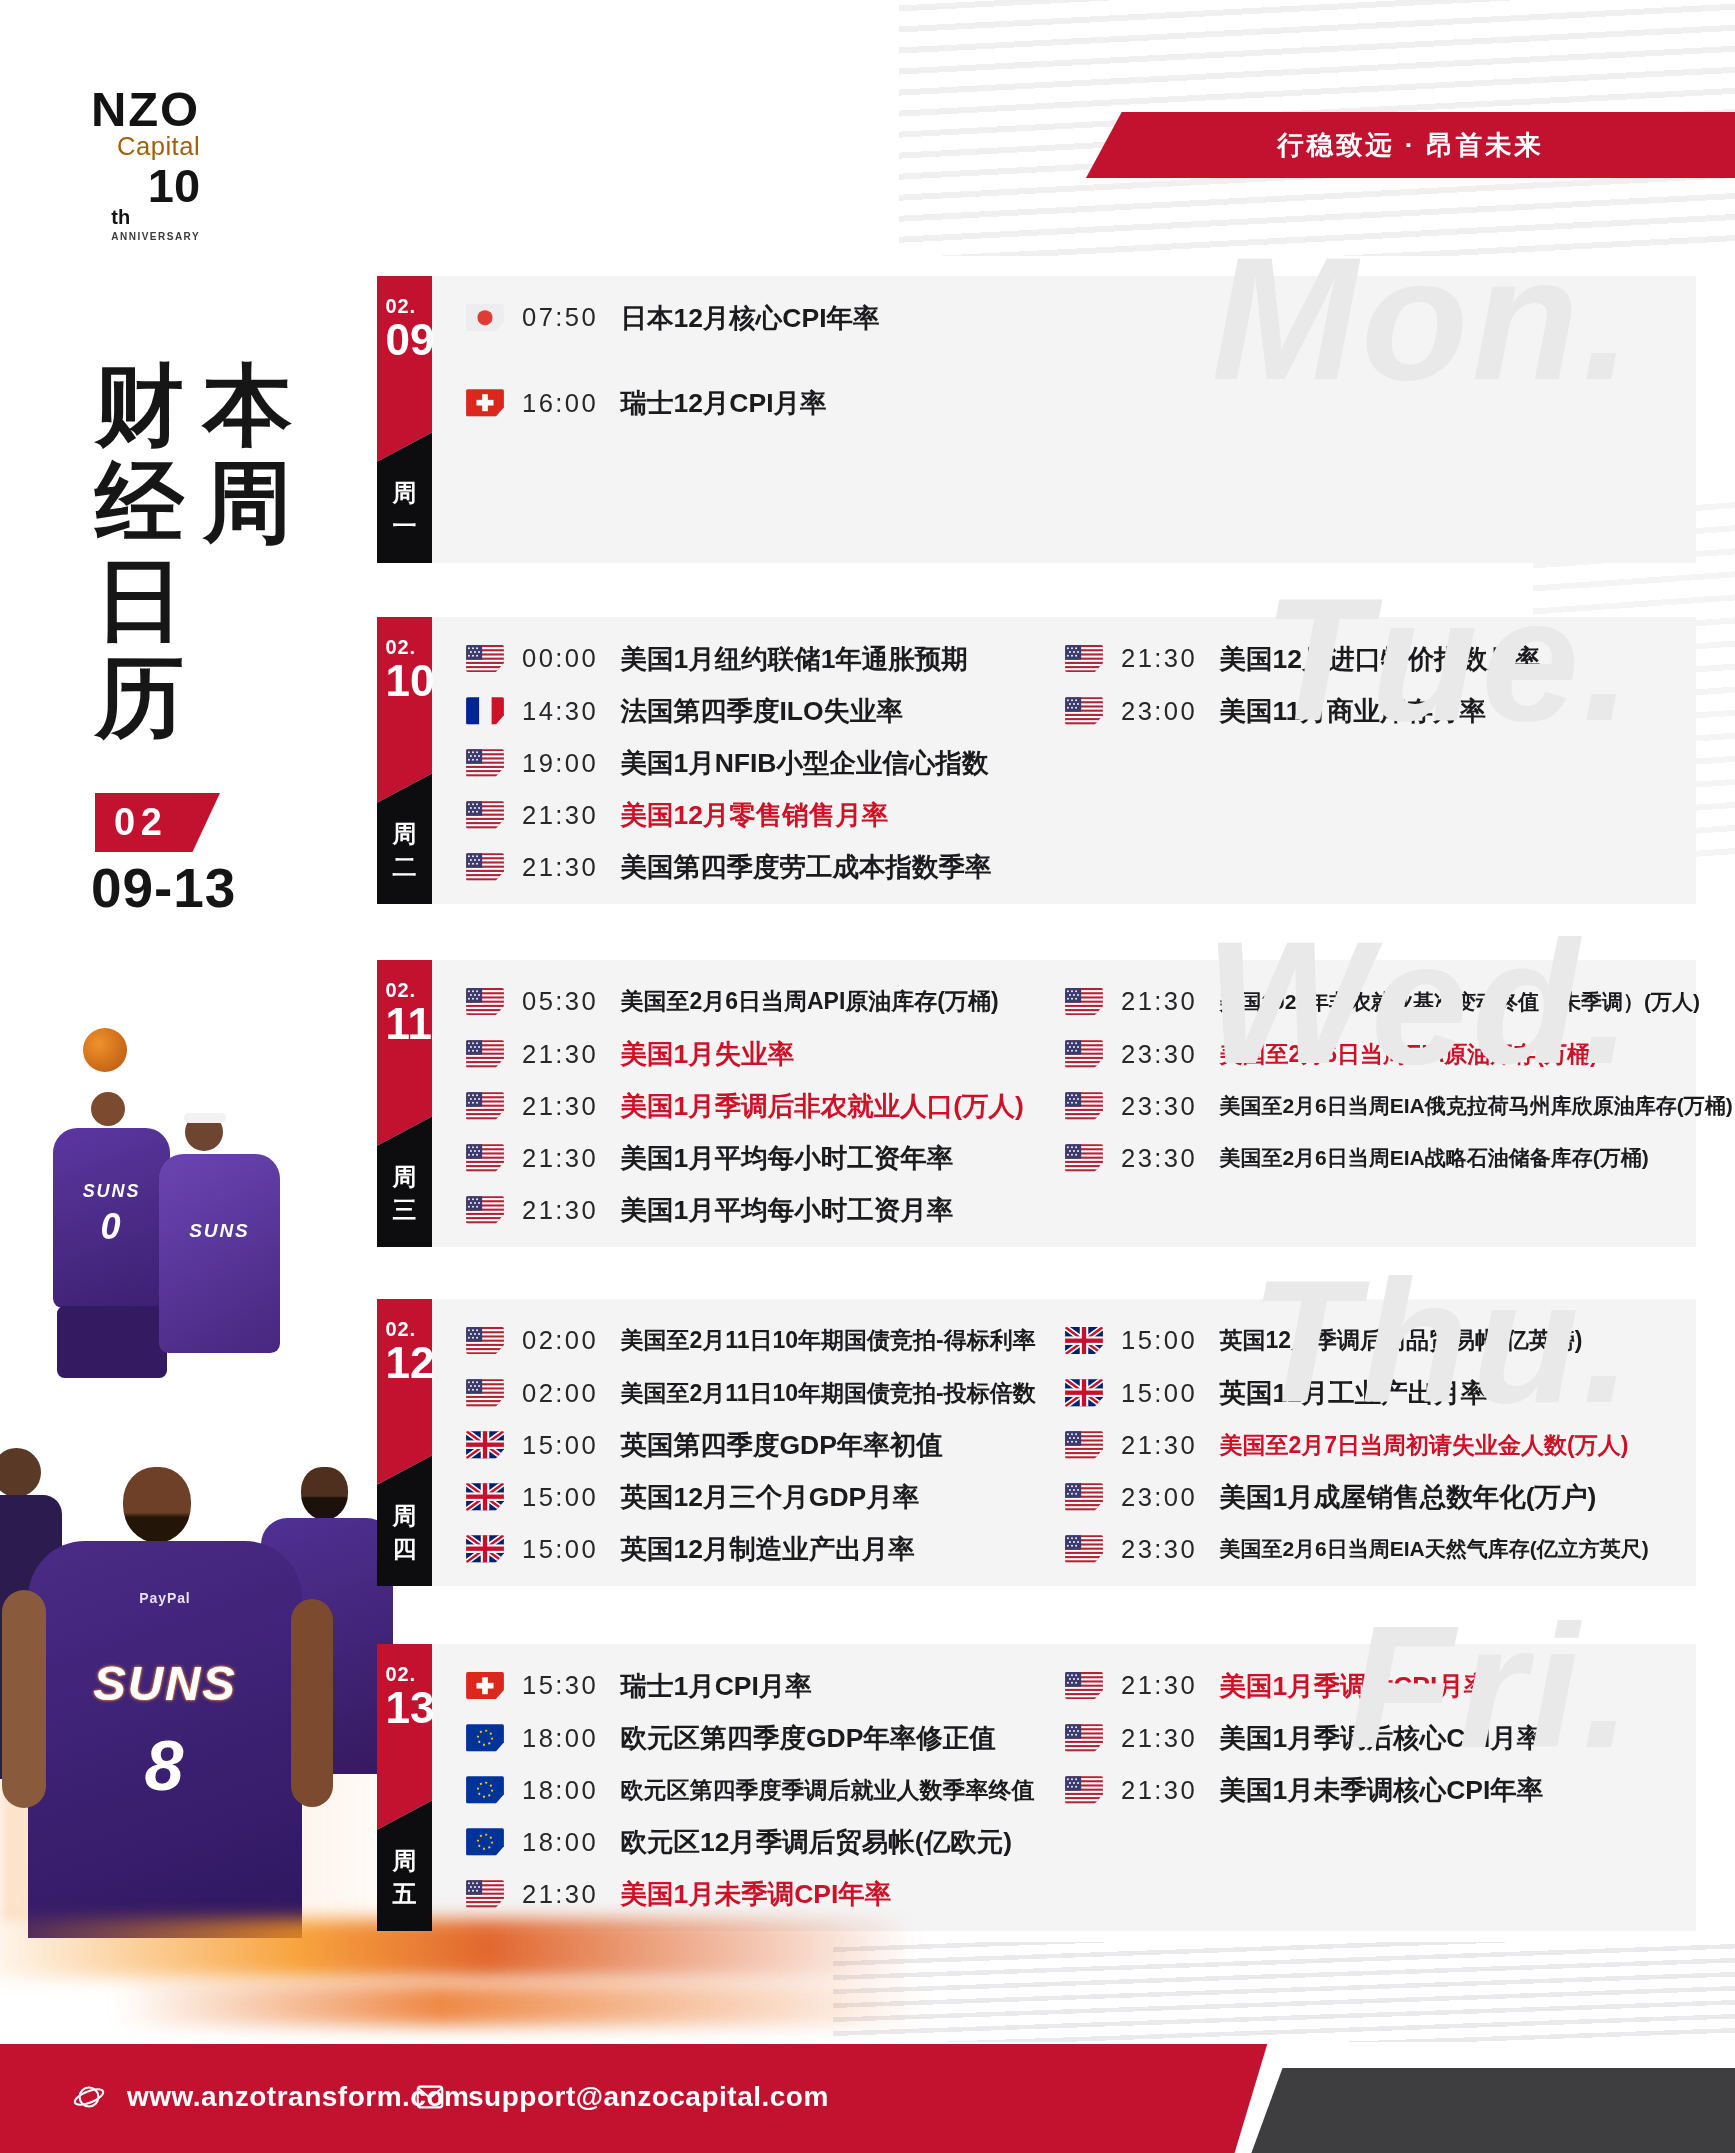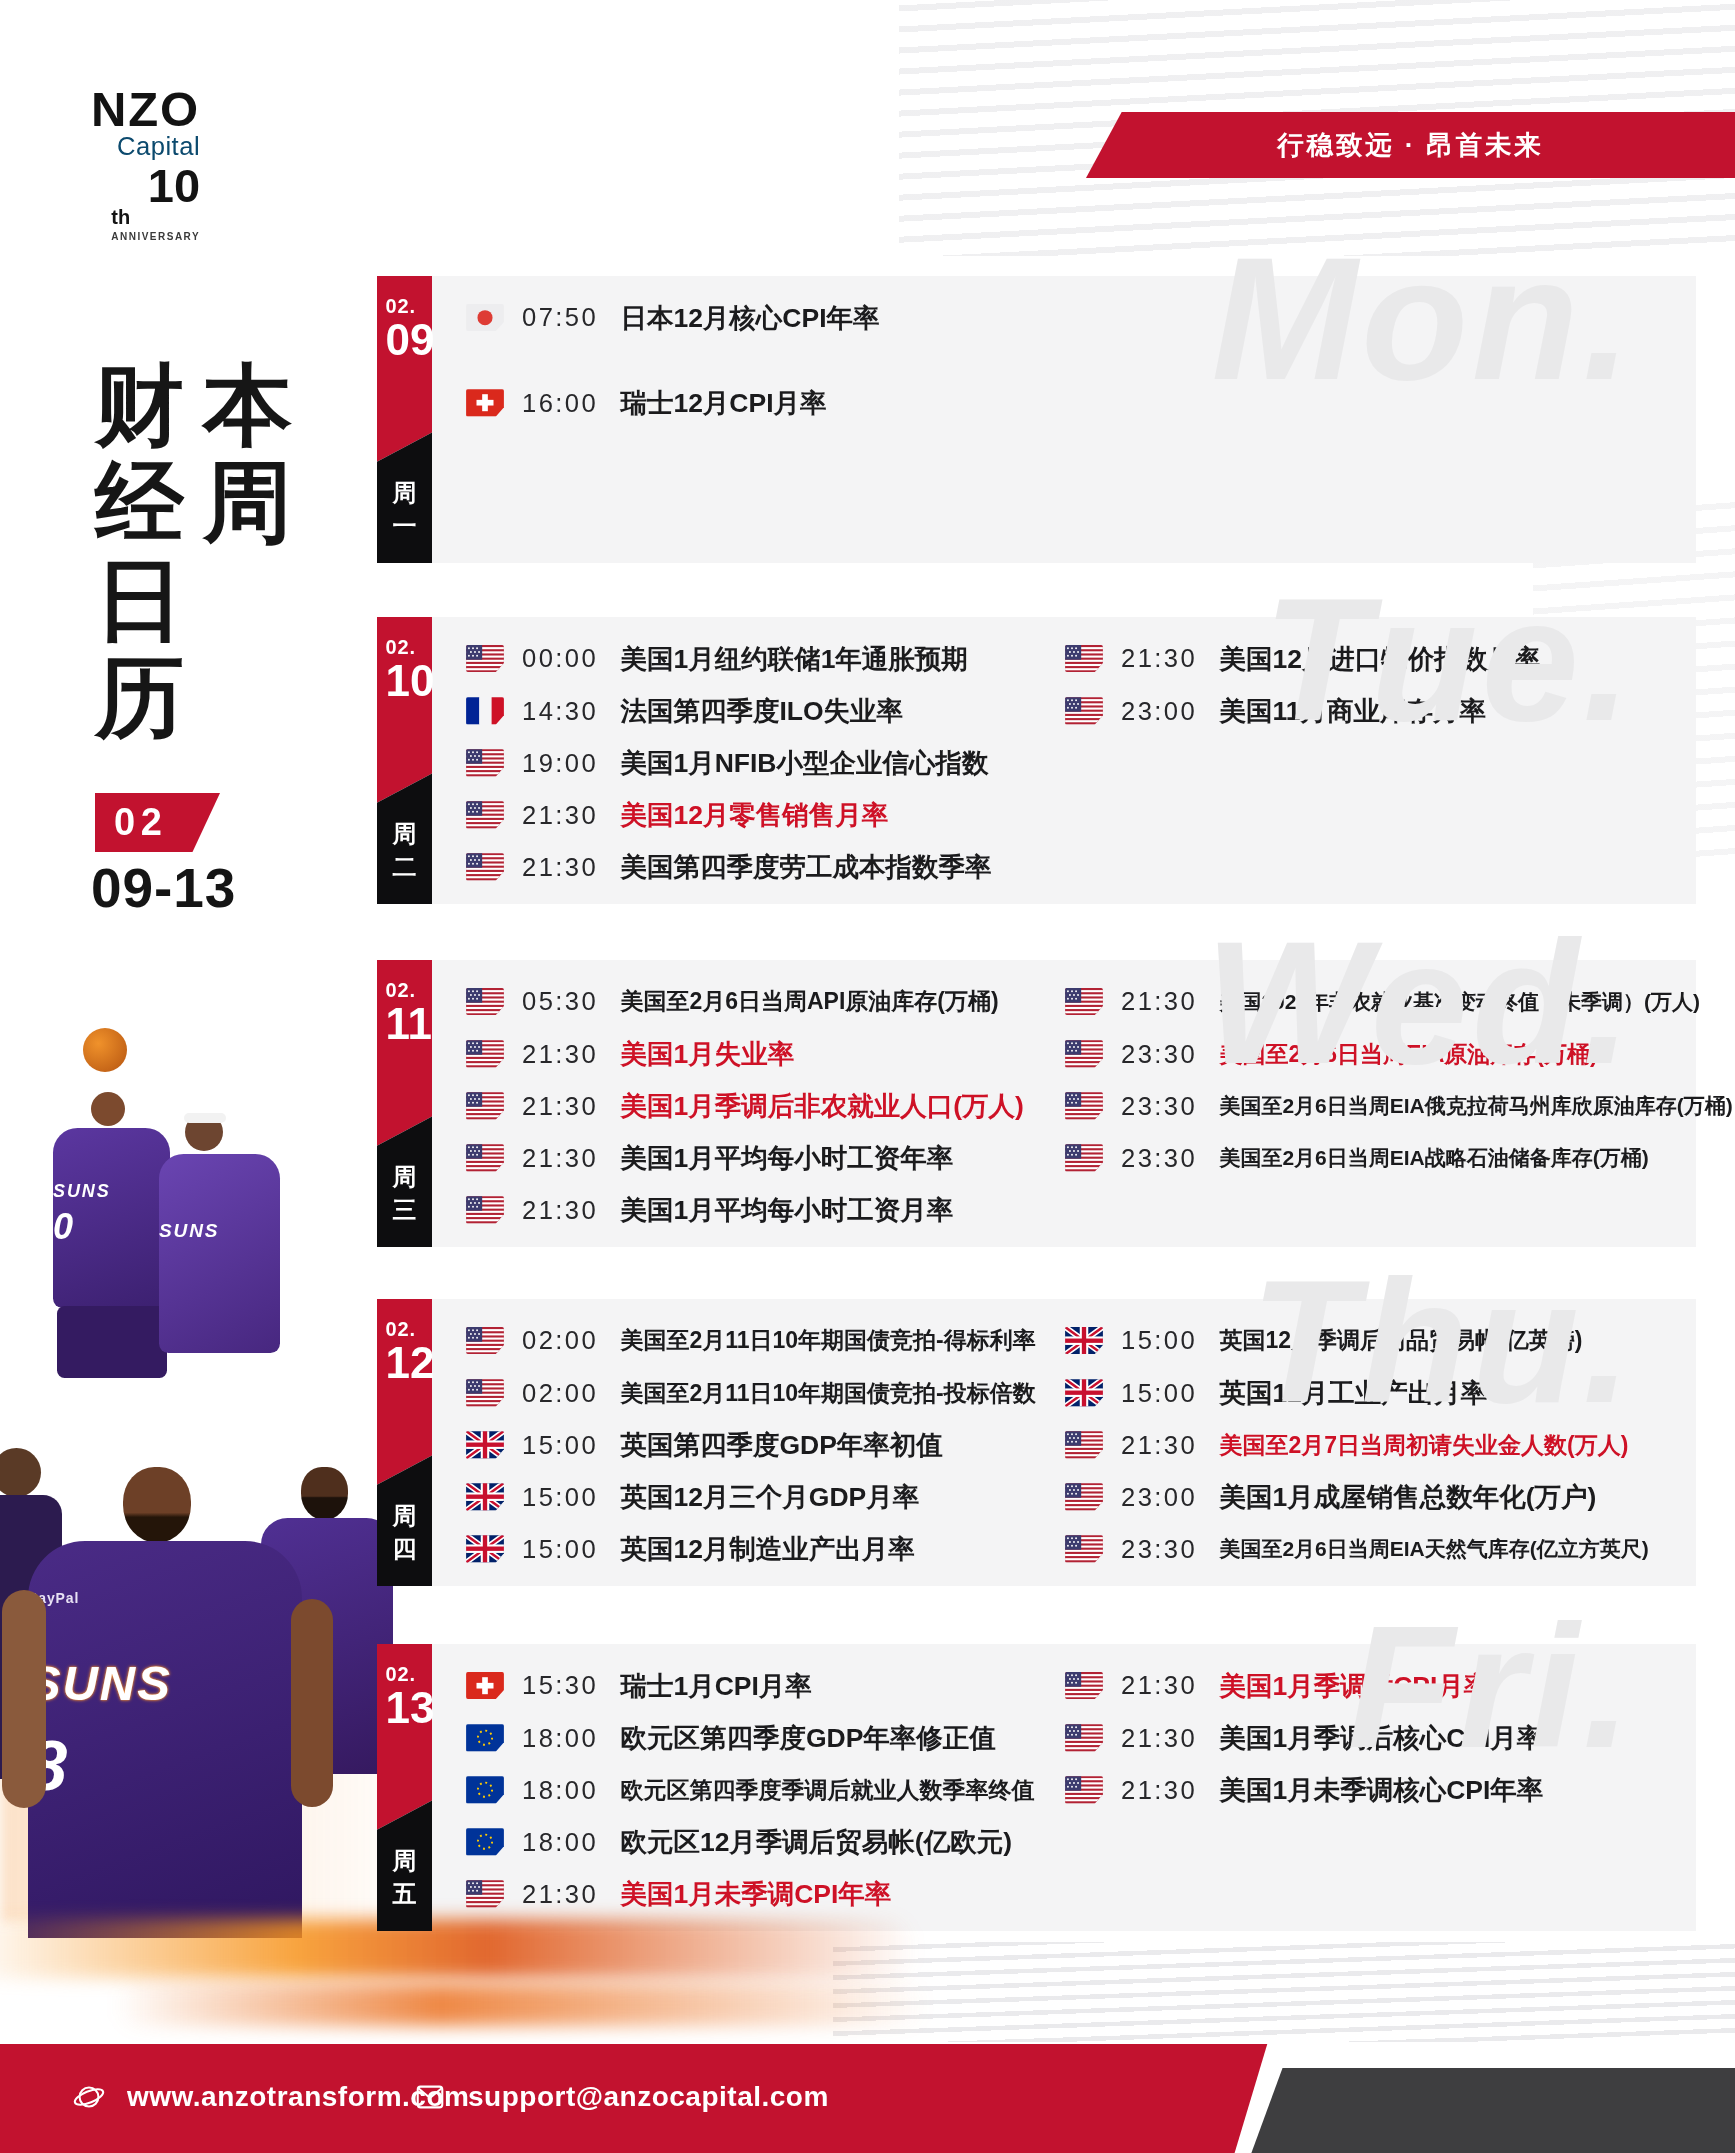--- a/index.html
+++ b/index.html
@@ -17,21 +17,21 @@
     background:repeating-linear-gradient(-3deg,rgba(185,185,192,0) 0 15px,rgba(185,185,192,.22) 15px 21px);}
   .streaks.s2{left:1533px;top:492px;width:203px;height:379px;
     background:repeating-linear-gradient(-4deg,rgba(190,190,196,0) 0 17px,rgba(190,190,196,.16) 17px 23px);}
   .streaks.s3{left:833px;top:1942px;width:903px;height:100px;
     background:repeating-linear-gradient(-2deg,rgba(180,180,188,0) 0 9.5px,rgba(180,180,188,.28) 9.5px 14px);}
 
   
   .logo{position:absolute;left:91px;top:87px;display:flex;align-items:flex-end;height:55px;flex-direction:column;}
   .logo .caret{width:51px;height:45px;margin-right:5.7px;}
   .logo .nzo{font-size:49px;font-weight:800;color:#131313;letter-spacing:1.9px;line-height:.92;}
-  .logo .capital{font-size:25.6px;font-weight:500;color:#0c4a6e;margin-left:9.5px;margin-bottom:1.9px;letter-spacing:0.5px;}
+  .logo .capital{font-size:25.6px;font-weight:500;color:#a16207;margin-left:9.5px;margin-bottom:1.9px;letter-spacing:0.5px;}
   .logo .divider{width:1.9px;height:44px;background:#c9c9cc;margin:0 28px 1.9px 32px;}
   .logo .ten{font-size:47px;font-weight:800;color:#141414;line-height:.9;}
   .logo .ten-col{display:flex;flex-direction:column;align-items:flex-start;margin-left:3.8px;margin-bottom:0.9px;}
   .logo .th{font-size:20px;font-weight:700;color:#141414;line-height:1;}
   .logo .anniv{font-size:10px;font-weight:600;color:#3a3a3a;letter-spacing:1.5px;margin-top:3.8px;}
 
   .banner{position:absolute;left:1086px;top:112px;width:649px;height:66px;background:var(--red);
     clip-path:polygon(5.5% 0,100% 0,100% 100%,0 100%);display:flex;align-items:center;justify-content:center;}
   .banner span{color:#fff;font-size:26.5px;font-weight:700;letter-spacing:2.8px;}
 
@@ -62,21 +62,21 @@
   .flag svg{display:block;width:38px;height:27.4px;}
   .etime{font-size:25.6px;color:var(--time);letter-spacing:2.4px;width:87px;flex:none;}
   .etitle{font-size:26.5px;font-weight:700;color:var(--ink);margin-left:11.4px;}
   .etitle.sm{font-size:23px;}
   .etitle.xs{font-size:21px;}
   .etitle.hl{color:var(--red-text);}
 
   
   .photo{position:absolute;left:0;top:1022px;width:445px;height:1024px;overflow:hidden;z-index:0;}
   .ph{position:absolute;}
-  .jtext{position:absolute;width:100%;color:#fff;font-style:italic;font-weight:800;letter-spacing:1.9px;}
+  .jtext{position:absolute;width:100%;text-align:center;color:#fff;font-style:italic;font-weight:800;letter-spacing:1.9px;}
   .orange-band{position:absolute;filter:blur(8.5px);border-radius:38px;}
 
   
   .footer{position:absolute;left:0;top:2044px;width:1736px;height:110px;z-index:6;}
   .footer .redbar{position:absolute;inset:0;background:var(--red);clip-path:polygon(0 0,73% 0,71.1% 100%,0 100%);}
   .footer .grayshape{position:absolute;left:1251px;top:24px;width:485px;height:86px;background:var(--gray-shape);
     clip-path:polygon(6.5% 0,100% 0,100% 100%,0 100%);}
   .contact{position:absolute;display:flex;align-items:center;gap:21px;color:#fff;z-index:2;}
   .contact .txt{font-size:28px;font-weight:600;letter-spacing:0.5px;}
 </style>

